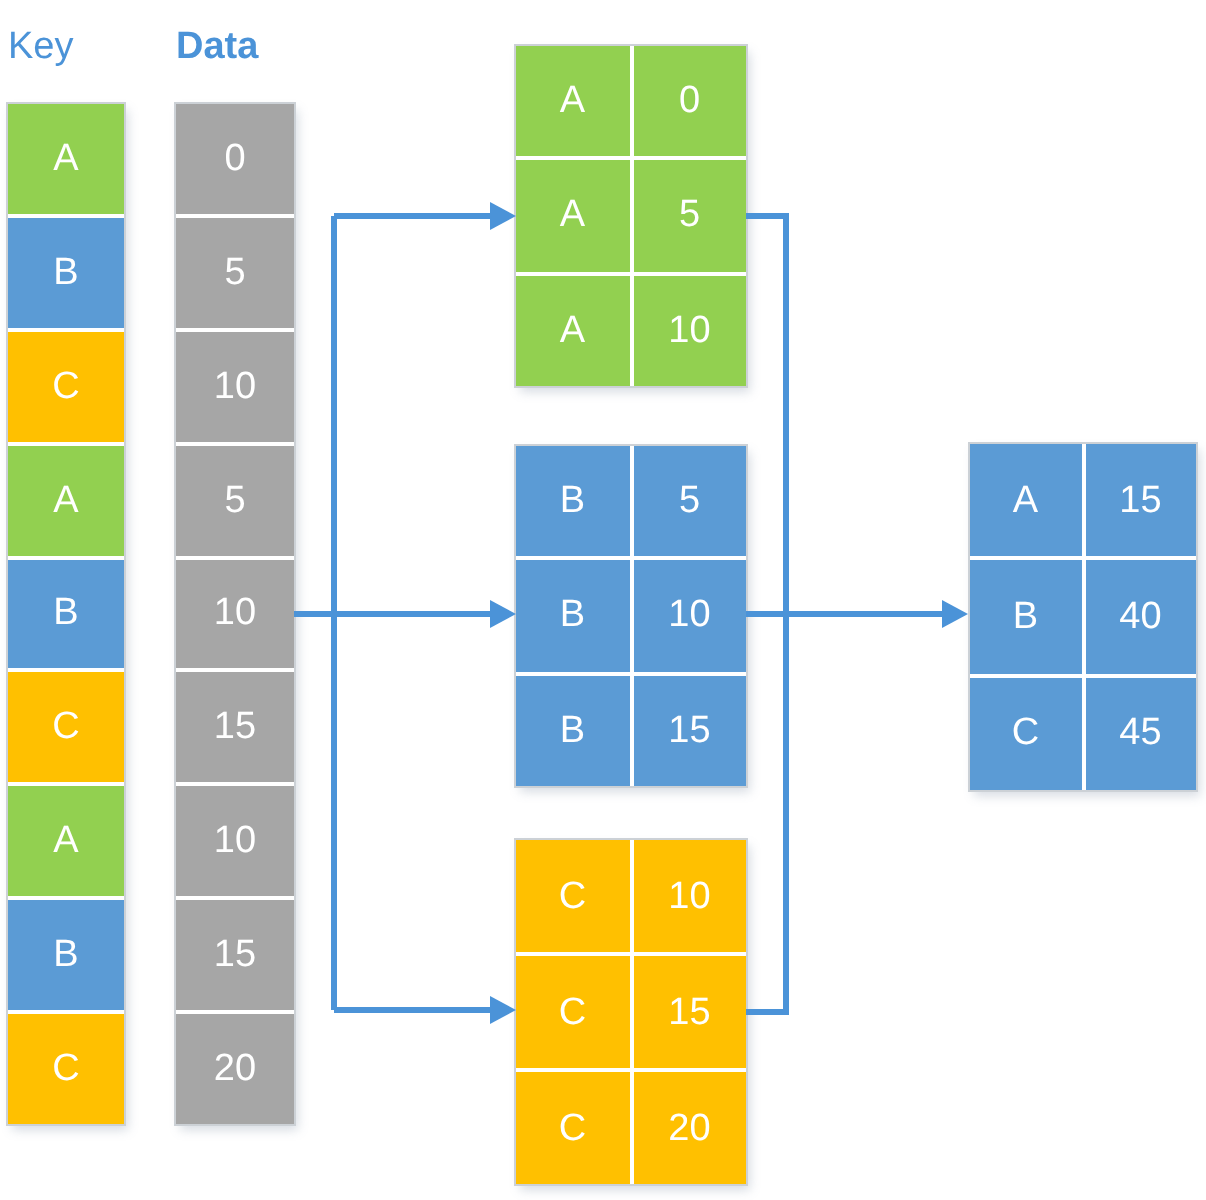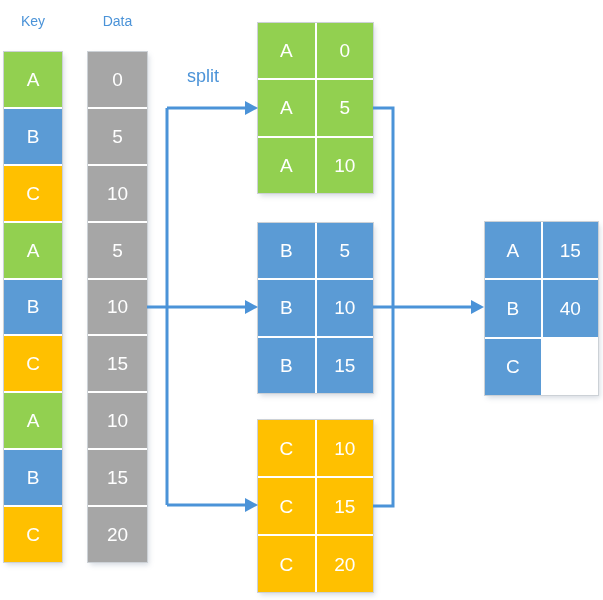--- a/index.html
+++ b/index.html
@@ -1,25 +1,25 @@
 <!DOCTYPE html>
 <html style="--accent: #4b93d8; --green: #92d050; --blue: #5b9bd5; --orange: #ffc000; --gray: #a6a6a6; --cell_text: #ffffff;"><head>
 <meta charset="utf-8">
 <style>
   html,body{margin:0;padding:0;background:#fff;}
   .canvas{
     position:relative;width:603px;height:600px;background:#fff;overflow:hidden;
     font-family:"Liberation Sans", sans-serif;
   }
   .col-label{
-    position:absolute;text-align:center;font-size:14px;
+    position:absolute;font-size:19px;
     color:var(--accent,#4b93d8);
   }
   #key-label{left:4px;top:13px;width:58px;}
-  #data-label{left:88px;top:13px;width:59px;}
+  #data-label{left:88px;top:13px;width:59px;font-weight:bold;}
   .op-label{
     position:absolute;text-align:center;font-size:18px;
     color:var(--accent,#4b93d8);
   }
   #split-label{left:168px;top:66px;width:70px;}
   #combine-label{left:388px;top:66px;width:80px;}
 
   .vcol{
     position:absolute;display:grid;grid-template-rows:repeat(9,1fr);gap:2px;
     background:#fff;box-shadow:0 0 0 1px #ccd1d6, 2px 3px 5px rgba(110,130,155,.28);
@@ -75,21 +75,20 @@
     <div class="cell c-gray">5</div>
     <div class="cell c-gray">10</div>
     <div class="cell c-gray">5</div>
     <div class="cell c-gray">10</div>
     <div class="cell c-gray">15</div>
     <div class="cell c-gray">10</div>
     <div class="cell c-gray">15</div>
     <div class="cell c-gray">20</div>
   </div>
 
-  <div class="op-label" id="split-label">split</div>
 
   <div class="tbl" id="tbl-a">
     <div class="cell c-green">A</div>
     <div class="cell c-green">0</div>
     <div class="cell c-green">A</div>
     <div class="cell c-green">5</div>
     <div class="cell c-green">A</div>
     <div class="cell c-green">10</div>
   </div>
 
@@ -110,20 +109,21 @@
     <div class="cell c-orange">C</div>
     <div class="cell c-orange">20</div>
   </div>
 
   <div class="tbl" id="tbl-final">
     <div class="cell c-blue">A</div>
     <div class="cell c-blue">15</div>
     <div class="cell c-blue">B</div>
     <div class="cell c-blue">40</div>
     <div class="cell c-blue">C</div>
+    <div class="cell c-blue">45</div>
   </div>
 
   <svg class="arrows" width="603" height="600" viewBox="0 0 603 600">
     <g>
       <path d="M147,307 H246"></path>
       <path d="M167,108 V505"></path>
       <path d="M167,108 H246"></path>
       <path d="M167,505 H246"></path>
       <polygon points="258,108 245,101 245,115"></polygon>
       <polygon points="258,307 245,300 245,314"></polygon>

